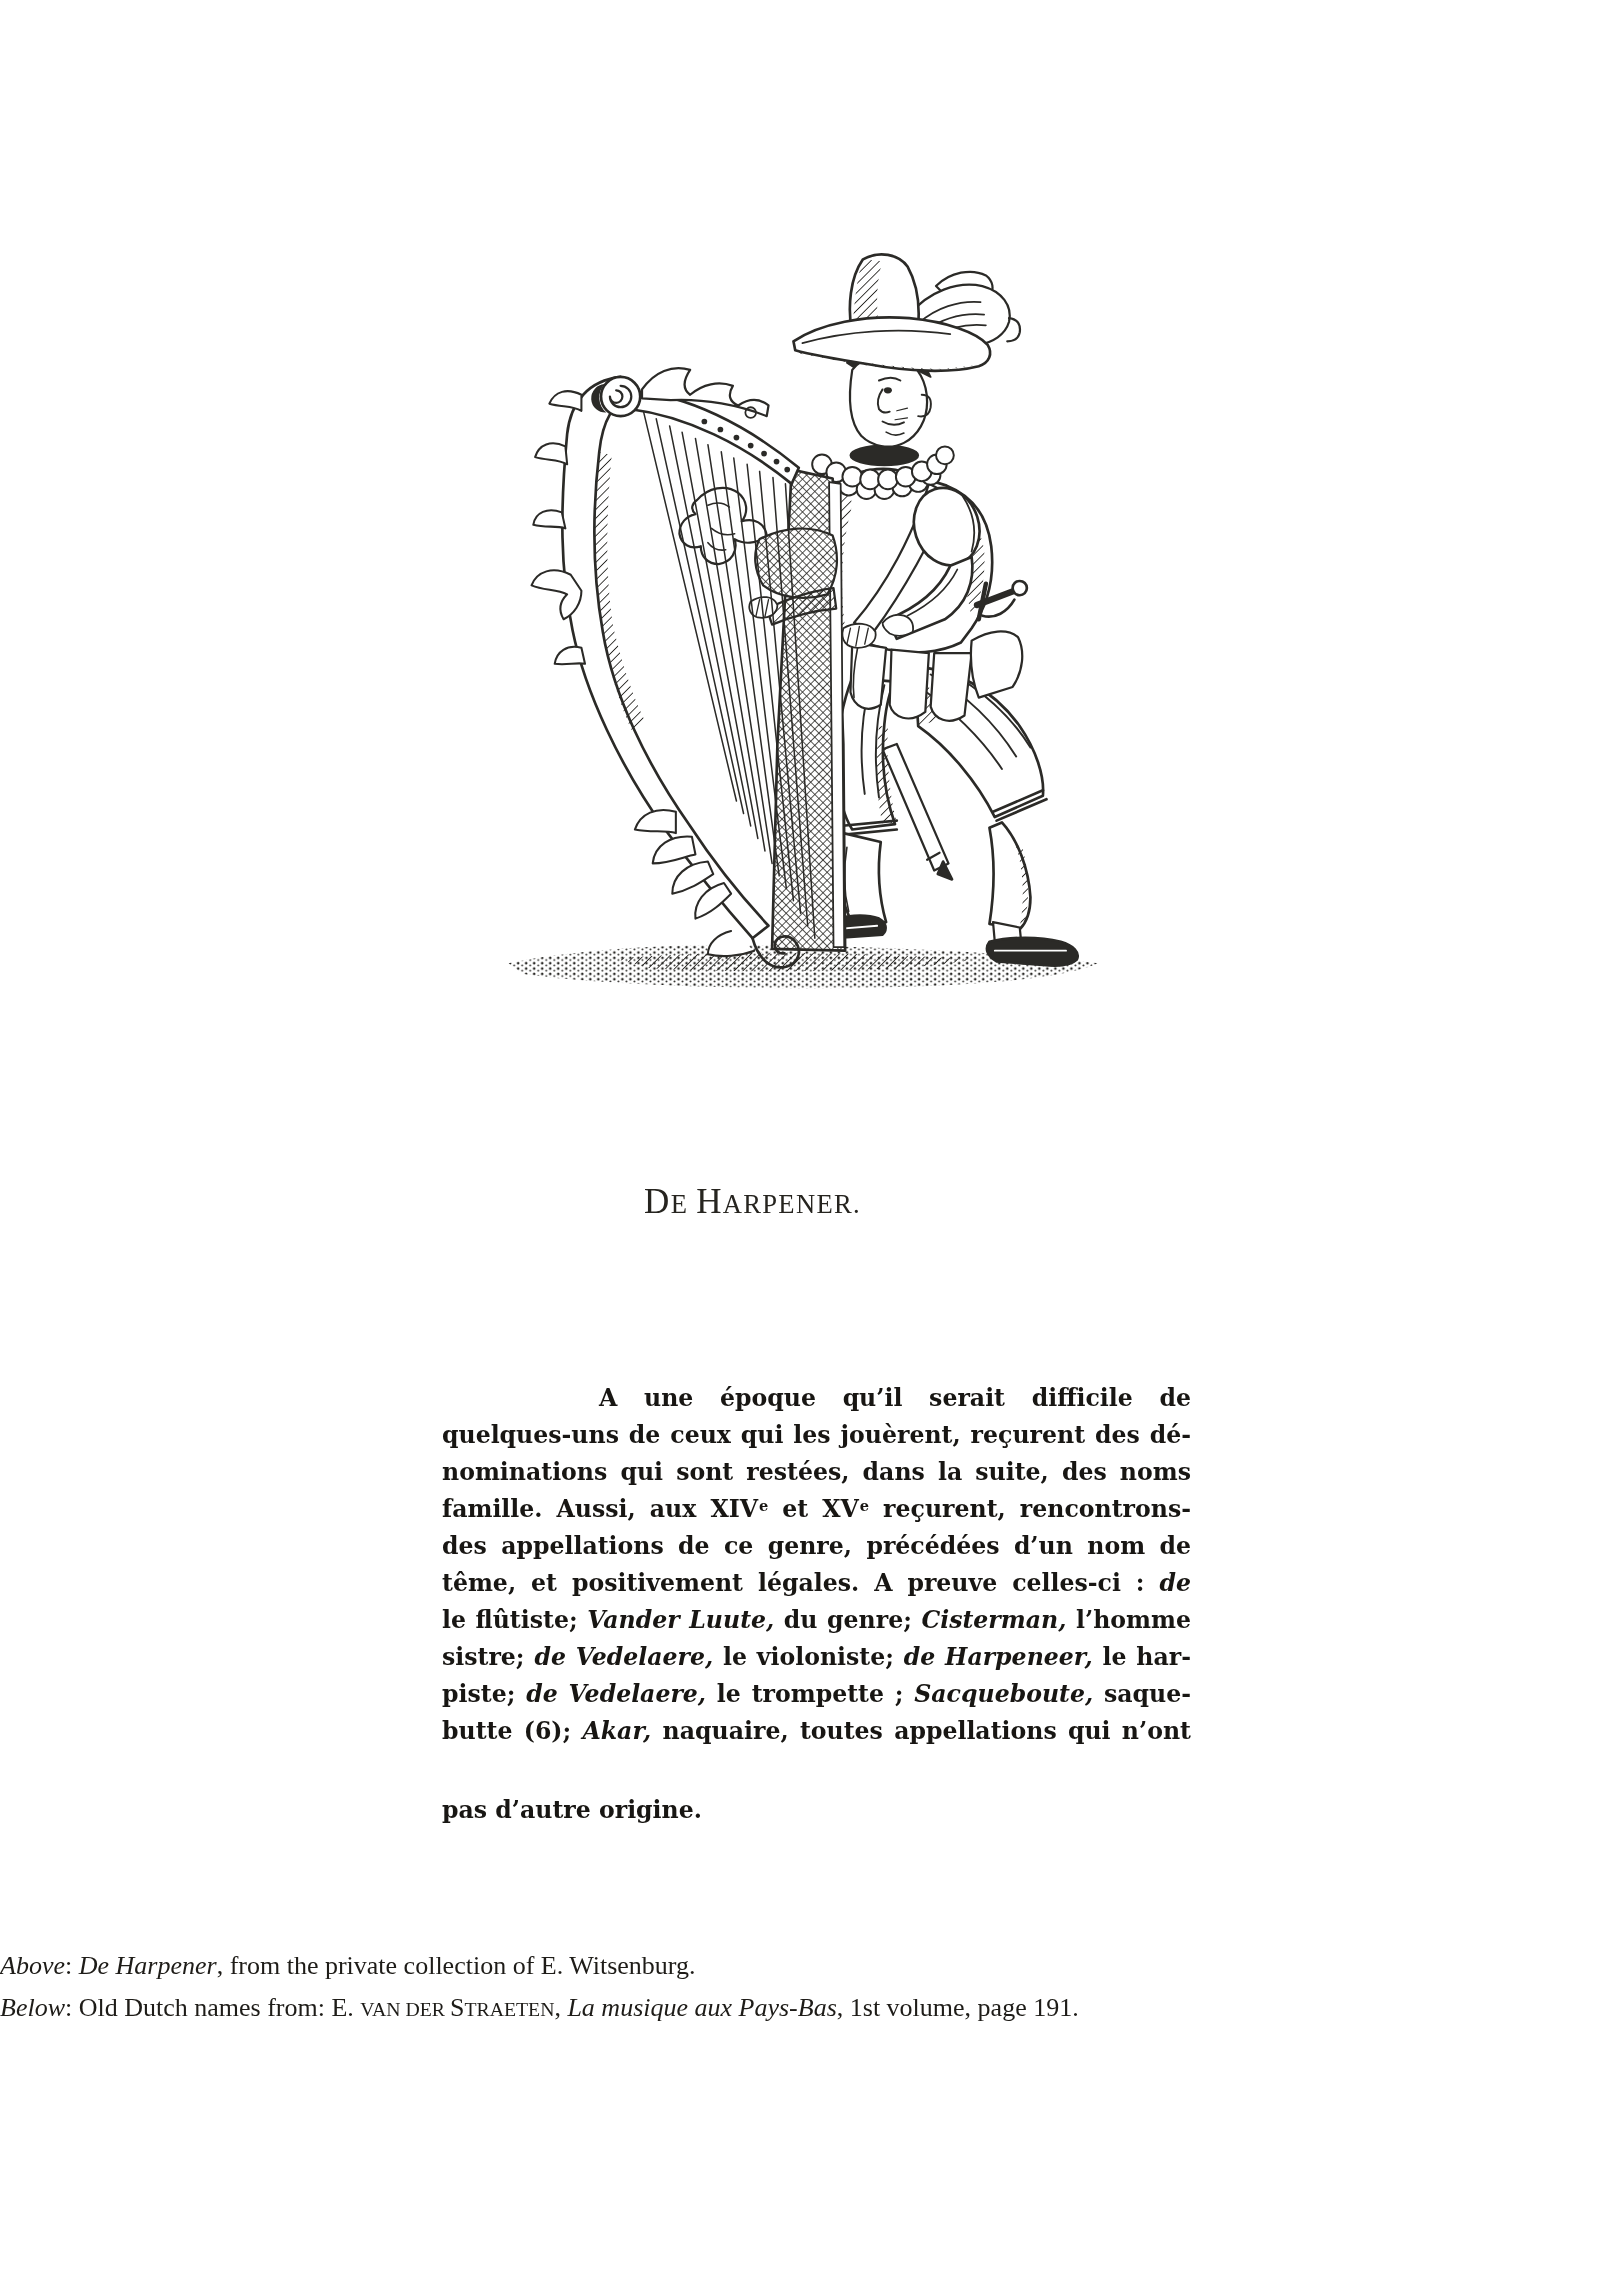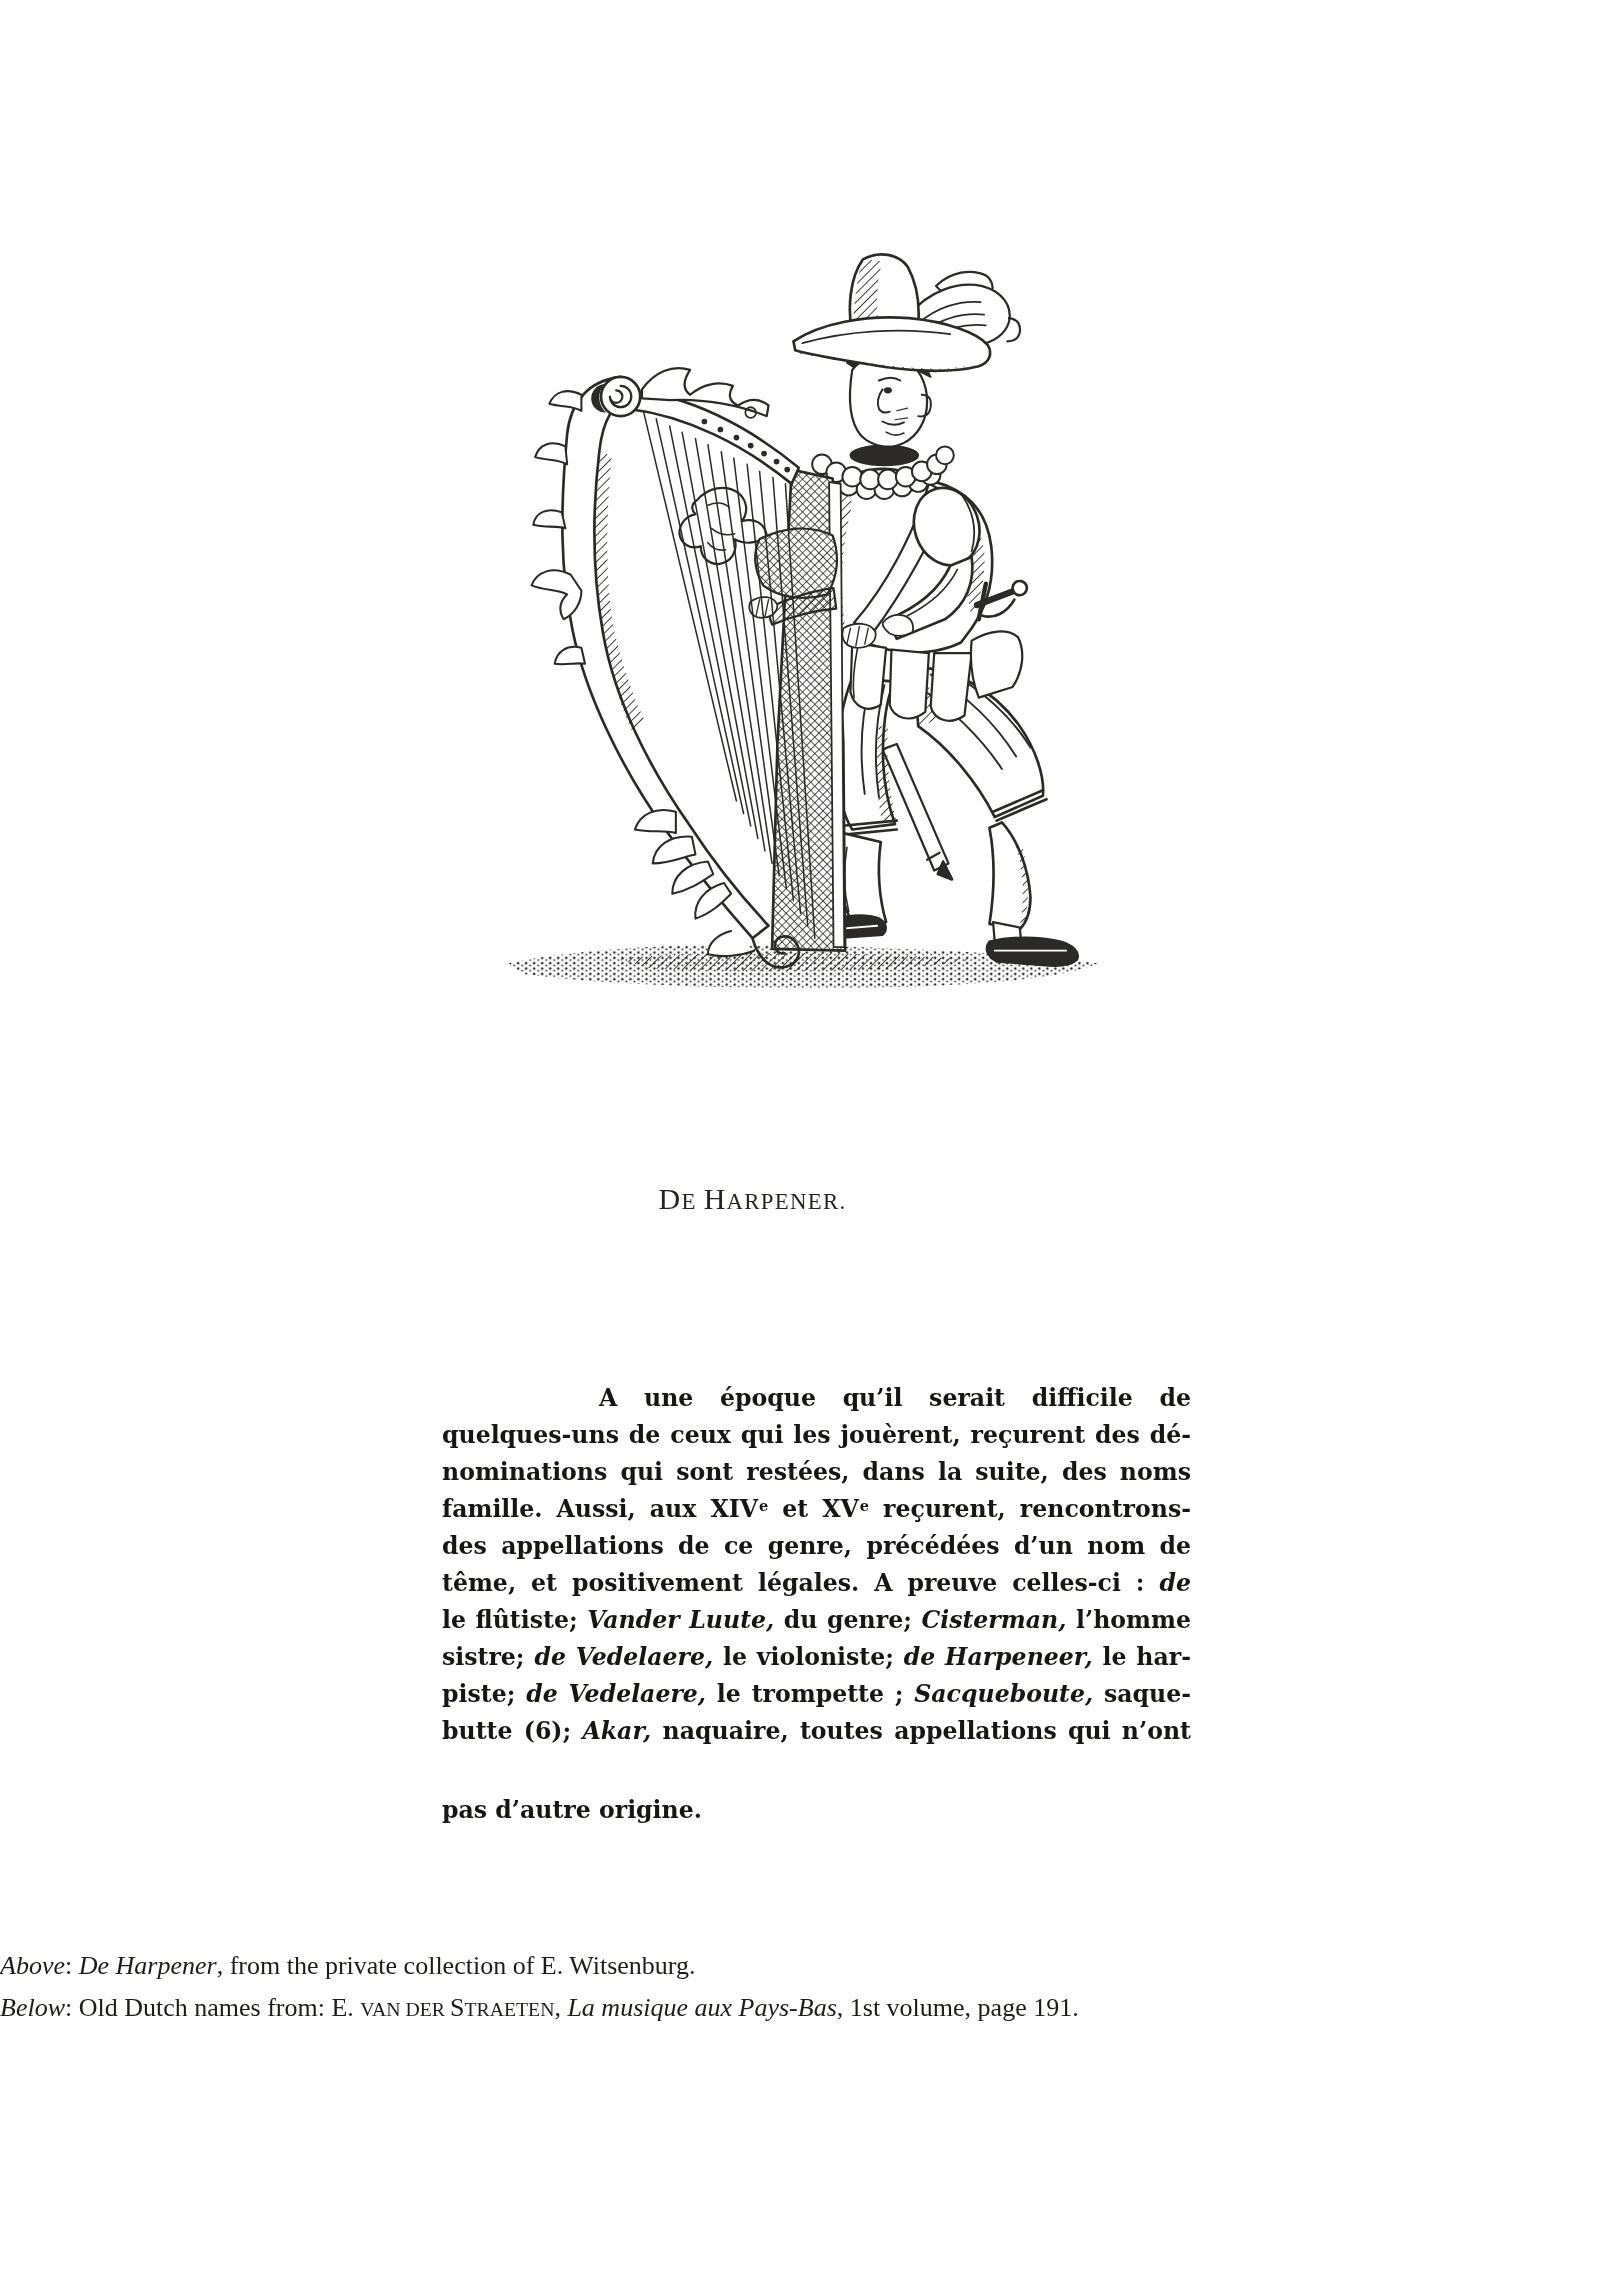--- a/index.html
+++ b/index.html
@@ -4,21 +4,21 @@
 <style>
   html,body{margin:0;padding:0;}
   body{
     width:1617px;height:2281px;position:relative;background:#ffffff;
     font-family:"Liberation Serif", serif;color:#171613;overflow:hidden;
   }
   .abs{position:absolute;}
   #illustration{left:348px;top:245px;width:784px;height:900px;}
   #caption-title{
     top:1182px;left:0;width:1505px;text-align:center;
-    font-size:30px;letter-spacing:1.3px;color:#26241f;
+    font-size:35px;letter-spacing:1.3px;color:#26241f;
   }
   #caption-title .sm{font-size:0.76em;}
   #paragraph{
     left:442px;top:1380px;width:749px;
     font-family:"DejaVu Serif","Liberation Serif",serif;
     font-weight:bold;font-size:23.6px;color:#181613;
   }
   .pline{
     height:37px;line-height:37px;overflow:hidden;
     text-align:justify;text-align-last:justify;

